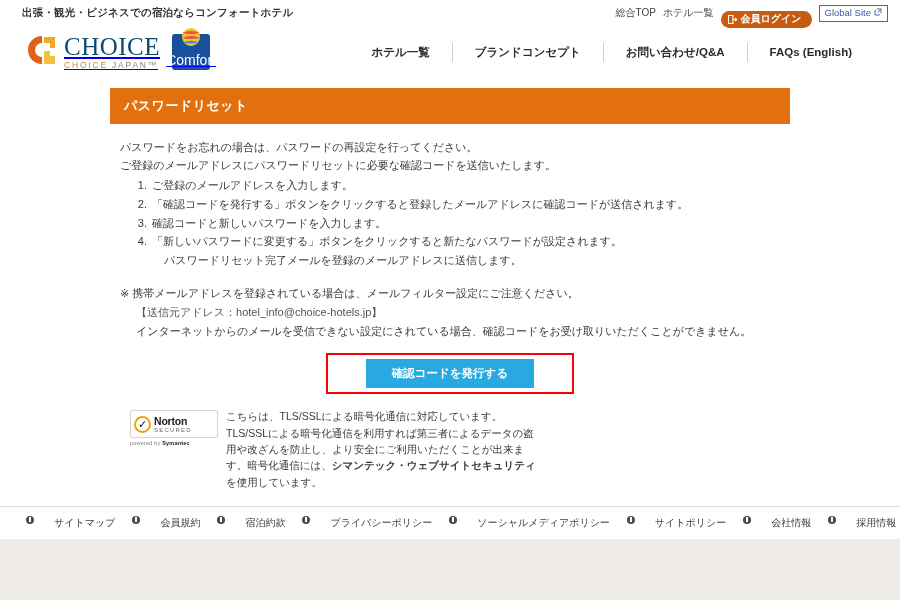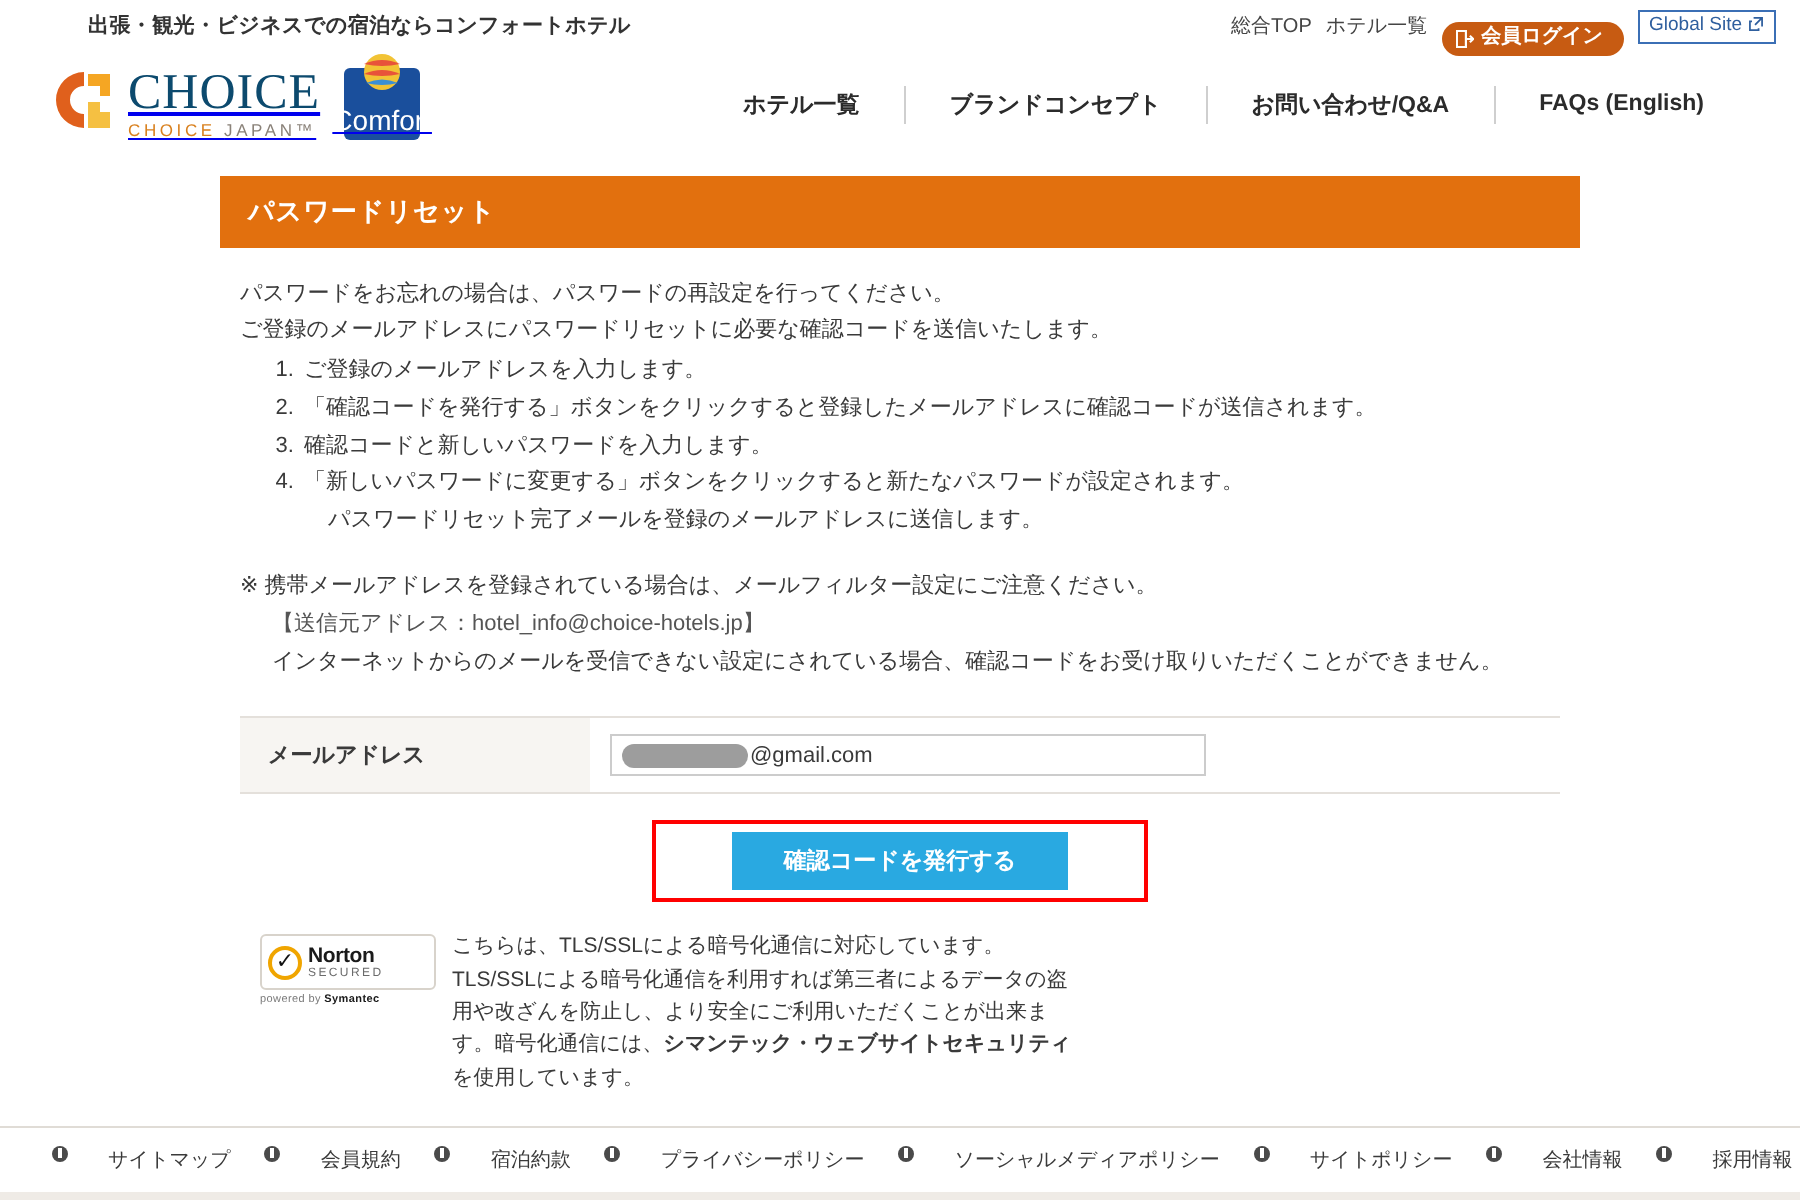--- a/index.html
+++ b/index.html
@@ -13,21 +13,21 @@
     color: #333333;
   }
   .page { width: 900px; height: 600px; position: relative; background: #fff; }
 
   
   .utility-bar {
     height: 26px;
     display: flex;
     align-items: center;
     justify-content: space-between;
-    padding: 0 12px 0 44px;
+    padding: 0 12px 0 22px;
   }
   .tagline {
     font-size: 10.5px;
     font-weight: bold;
     color: #333;
     letter-spacing: .2px;
   }
   .utility-right {
     display: flex;
     align-items: center;
@@ -375,29 +375,20 @@
           <li>「新しいパスワードに変更する」ボタンをクリックすると新たなパスワードが設定されます。</li>
         </ol>
         <div class="substep">パスワードリセット完了メールを登録のメールアドレスに送信します。</div>
 
         <div class="note-block">
           <div>※ 携帯メールアドレスを登録されている場合は、メールフィルター設定にご注意ください。</div>
           <div class="indent mail">【送信元アドレス：hotel_info@choice-hotels.jp】</div>
           <div class="indent">インターネットからのメールを受信できない設定にされている場合、確認コードをお受け取りいただくことができません。</div>
         </div>
 
-        <div class="form-row">
-          <div class="form-label">メールアドレス</div>
-          <div class="form-field">
-            <div class="email-input">
-              <span class="redacted"></span>
-                <span class="email-domain">@gmail.com</span>
-            </div>
-          </div>
-        </div>
 
         <div class="btn-wrap">
           <div class="highlight-box">
             <button class="submit-btn">確認コードを発行する</button>
           </div>
         </div>
 
         <div class="norton-row">
           <div class="norton-seal">
             <div class="seal-top">

